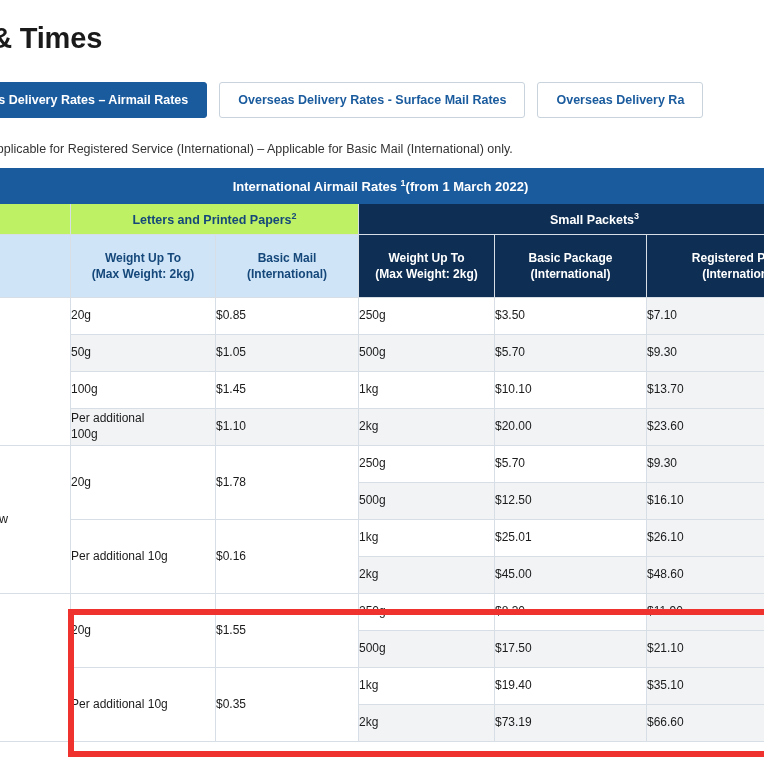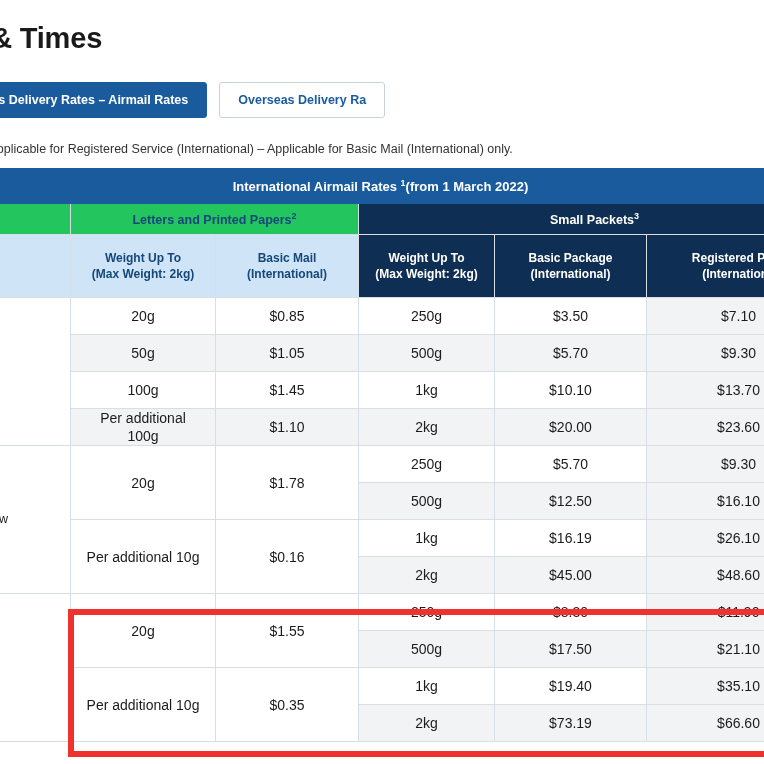--- a/index.html
+++ b/index.html
@@ -96,21 +96,21 @@
     color: #ffffff;
     font-size: 13px;
     font-weight: bold;
     text-align: center;
     height: 34px;
     border: 1px solid #1a5b9e !important;
   }
   .banner-cell sup { font-size: 9px; }
 
   .sub-light {
-    background: #22c55e;
+    background: #bef264;
     color: #15477a;
     font-weight: bold;
     font-size: 12.5px;
     text-align: center;
     height: 30px;
   }
   .sub-dark {
     background: #0e2f53;
     color: #ffffff;
     font-weight: bold;
@@ -135,24 +135,24 @@
     color: #ffffff;
     font-weight: bold;
     font-size: 12px;
     text-align: center;
     height: 62px;
     line-height: 1.35;
     padding: 0 6px;
   }
 
   td.cell {
-    text-align: center;
+    text-align: left;
     height: 36px;
     line-height: 1.3;
-    font-size: 14px;
+    font-size: 12px;
     padding: 2px 6px;
   }
   td.zone {
     text-align: left;
     padding: 4px 10px;
     font-size: 12.5px;
     line-height: 1.35;
     background: #ffffff;
   }
   .row-white { background: #ffffff; }
@@ -175,20 +175,21 @@
 </style>
 </head>
 <body>
 
 <div id="page">
 
   <div class="page-title">tes &amp; Times</div>
 
   <div class="tabs">
     <div class="tab active">Overseas Delivery Rates – Airmail Rates</div>
+    <div class="tab inactive">Overseas Delivery Rates - Surface Mail Rates</div>
     <div class="tab inactive">Overseas Delivery Ra</div>
   </div>
 
   <div class="note">3.60 applicable for Registered Service (International) – Applicable for Basic Mail (International) only.</div>
 
   <div class="table-wrap">
     <table class="rates">
       <colgroup>
         <col style="width:140px">
         <col style="width:145px">
@@ -257,21 +258,21 @@
         </tr>
         <tr class="row-grey">
           <td class="cell cell-grey">500g</td>
           <td class="cell cell-grey">$12.50</td>
           <td class="cell cell-grey">$16.10</td>
         </tr>
         <tr class="row-white">
           <td class="cell cell-white" rowspan="2">Per additional 10g</td>
           <td class="cell cell-white" rowspan="2">$0.16</td>
           <td class="cell cell-white">1kg</td>
-          <td class="cell cell-white">$16.19</td>
+          <td class="cell cell-white">$25.01</td>
           <td class="cell cell-grey">$26.10</td>
         </tr>
         <tr class="row-grey">
           <td class="cell cell-grey">2kg</td>
           <td class="cell cell-grey">$45.00</td>
           <td class="cell cell-grey">$48.60</td>
         </tr>
 
         <tr class="row-white">
           <td class="zone" rowspan="4">aland &amp;</td>

